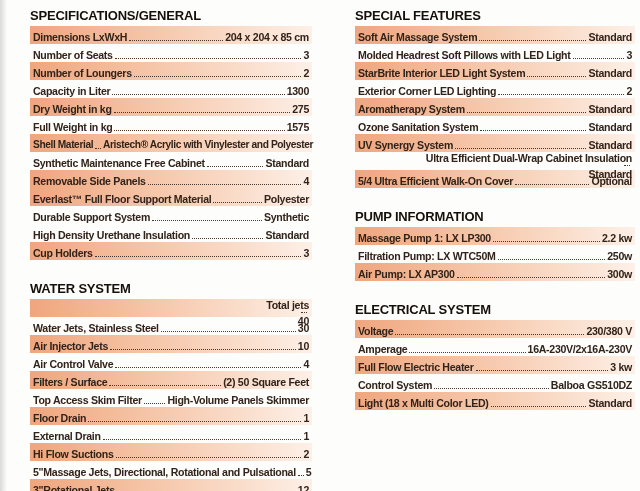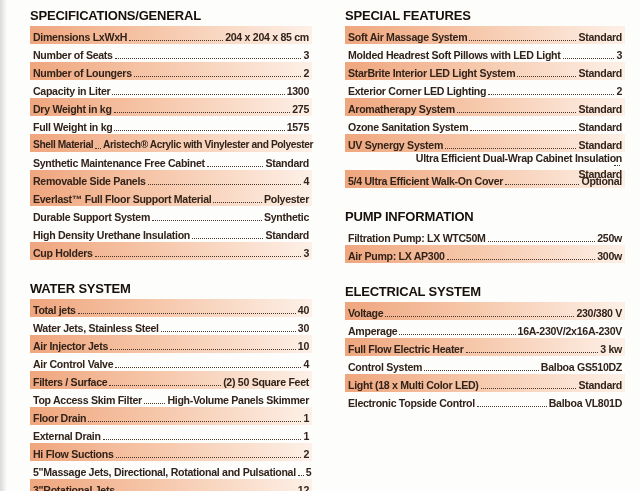--- a/index.html
+++ b/index.html
@@ -15,21 +15,21 @@
     background: #fdfdfc;
     overflow: hidden;
   }
   .scan-edge {
     position: absolute; left: 0; top: 0;
     width: 7px; height: 100%;
     background: linear-gradient(90deg, #d9d9d7 0%, #ededeb 55%, #fdfdfc 100%);
   }
   .col { position: absolute; top: 8px; }
   .col-left  { left: 30px;  width: 282px; }
-  .col-right { left: 345px; width: 280px; }
+  .col-right { left: 355px; width: 280px; }
   .section + .section { margin-top: 21px; }
   .section-title {
     font-size: 13px; font-weight: bold;
     color: #17100a; letter-spacing: -0.2px;
     line-height: 15px; margin: 0 0 3px 0;
     white-space: nowrap;
   }
   .row {
     display: flex; align-items: flex-end;
     height: 18px; box-sizing: border-box;
@@ -116,21 +116,21 @@
           <span class="row-value">Standard</span>
         </div>
         <div class="row" style="color: rgb(50, 35, 26); background: linear-gradient(90deg, rgb(239, 166, 126) 0%, rgb(246, 199, 170) 45%, rgb(253, 240, 231) 100%);">
           <span class="row-label">Cup Holders</span>
           <span class="leader" style="border-bottom-color: rgb(74, 54, 42);"></span>
           <span class="row-value">3</span>
         </div>
       </section>
       <section class="section">
         <h2 class="section-title" style="color: rgb(23, 16, 10);">WATER SYSTEM</h2>
-        <div class="row" style="color: rgb(50, 35, 26); background: linear-gradient(90deg, rgb(239, 166, 126) 0%, rgb(246, 199, 170) 45%, rgb(253, 240, 231) 100%);">
+        <div class="row" style="color: rgb(50, 35, 26); background: linear-gradient(90deg, rgb(239, 166, 126) 0%, rgb(246, 199, 170) 45%, rgb(253, 240, 231) 100%); flex-direction: column;">
           <span class="row-label">Total jets</span>
           <span class="leader" style="border-bottom-color: rgb(74, 54, 42);"></span>
           <span class="row-value">40</span>
         </div>
         <div class="row" style="color: rgb(50, 35, 26);">
           <span class="row-label">Water Jets, Stainless Steel</span>
           <span class="leader" style="border-bottom-color: rgb(74, 54, 42);"></span>
           <span class="row-value">30</span>
         </div>
         <div class="row" style="color: rgb(50, 35, 26); background: linear-gradient(90deg, rgb(239, 166, 126) 0%, rgb(246, 199, 170) 45%, rgb(253, 240, 231) 100%);">
@@ -234,20 +234,25 @@
           <span class="row-value">Standard</span>
         </div>
         <div class="row" style="color: rgb(50, 35, 26); background: linear-gradient(90deg, rgb(239, 166, 126) 0%, rgb(246, 199, 170) 45%, rgb(253, 240, 231) 100%);">
           <span class="row-label">5/4 Ultra Efficient Walk-On Cover</span>
           <span class="leader" style="border-bottom-color: rgb(74, 54, 42);"></span>
           <span class="row-value">Optional</span>
         </div>
       </section>
       <section class="section">
         <h2 class="section-title" style="color: rgb(23, 16, 10);">PUMP INFORMATION</h2>
+        <div class="row" style="color: rgb(50, 35, 26); background: linear-gradient(90deg, rgb(239, 166, 126) 0%, rgb(246, 199, 170) 45%, rgb(253, 240, 231) 100%);">
+          <span class="row-label">Massage Pump 1: LX LP300</span>
+          <span class="leader" style="border-bottom-color: rgb(74, 54, 42);"></span>
+          <span class="row-value">2.2 kw</span>
+        </div>
         <div class="row" style="color: rgb(50, 35, 26);">
           <span class="row-label">Filtration Pump: LX WTC50M</span>
           <span class="leader" style="border-bottom-color: rgb(74, 54, 42);"></span>
           <span class="row-value">250w</span>
         </div>
         <div class="row" style="color: rgb(50, 35, 26); background: linear-gradient(90deg, rgb(239, 166, 126) 0%, rgb(246, 199, 170) 45%, rgb(253, 240, 231) 100%);">
           <span class="row-label">Air Pump: LX AP300</span>
           <span class="leader" style="border-bottom-color: rgb(74, 54, 42);"></span>
           <span class="row-value">300w</span>
         </div>
@@ -271,21 +276,16 @@
         </div>
         <div class="row" style="color: rgb(50, 35, 26);">
           <span class="row-label">Control System</span>
           <span class="leader" style="border-bottom-color: rgb(74, 54, 42);"></span>
           <span class="row-value">Balboa GS510DZ</span>
         </div>
         <div class="row" style="color: rgb(50, 35, 26); background: linear-gradient(90deg, rgb(239, 166, 126) 0%, rgb(246, 199, 170) 45%, rgb(253, 240, 231) 100%);">
           <span class="row-label">Light (18 x Multi Color LED)</span>
           <span class="leader" style="border-bottom-color: rgb(74, 54, 42);"></span>
           <span class="row-value">Standard</span>
-        </div>
-        <div class="row" style="color: rgb(50, 35, 26);">
-          <span class="row-label">Electronic Topside Control</span>
-          <span class="leader" style="border-bottom-color: rgb(74, 54, 42);"></span>
-          <span class="row-value">Balboa VL801D</span>
         </div>
       </section>
     </div>
 </div>
 
 </body></html>

